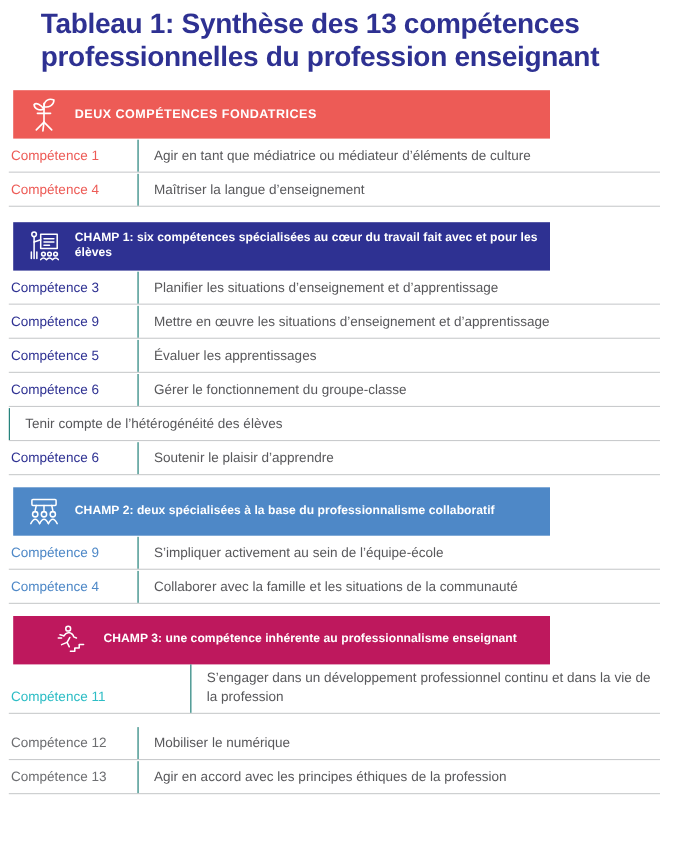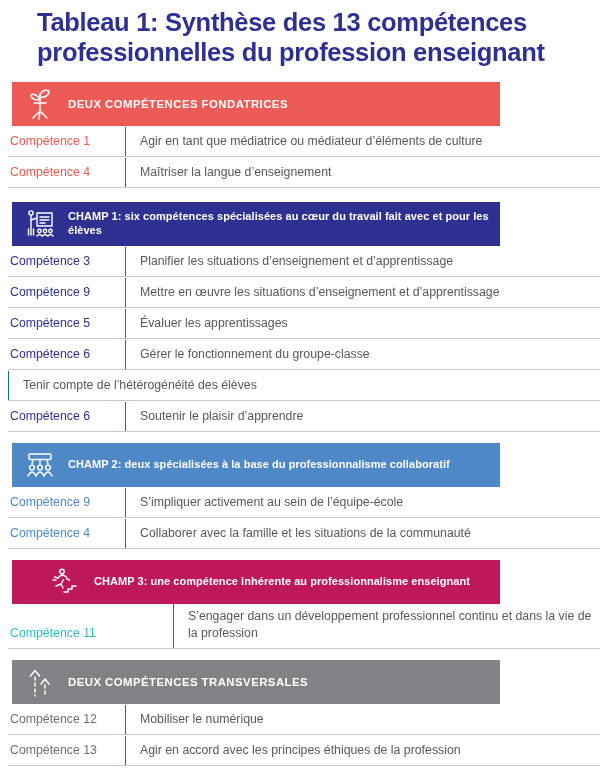--- a/index.html
+++ b/index.html
@@ -262,31 +262,20 @@
       </div>
       <div class="rows">
         <div class="row two-line">
           <span class="row-key k-teal">Compétence 11</span>
           <span class="row-val">S’engager dans un développement professionnel continu et dans la vie de la profession</span>
         </div>
       </div>
     </div>
 
     <div class="section gap-before-sm">
-      <div class="banner bg-gray tall">
-        <span class="banner-icon">
-          <svg width="30" height="34" viewBox="0 0 30 34" fill="none" stroke="#ffffff" stroke-width="1.5" stroke-linecap="round" stroke-linejoin="round">
-            <path d="M10 12 L10 31" stroke-dasharray="3 3"></path>
-            <path d="M5.5 11 L10 5.5 L14.5 11"></path>
-            <path d="M20 20 L20 31" stroke-dasharray="3 3"></path>
-            <path d="M16 19 L20 14 L24 19"></path>
-          </svg>
-        </span>
-        <span class="banner-label caps">DEUX COMPÉTENCES TRANSVERSALES</span>
-      </div>
       <div class="rows">
         <div class="row">
           <span class="row-key k-gray">Compétence 12</span>
           <span class="row-val">Mobiliser le numérique</span>
         </div>
         <div class="row">
           <span class="row-key k-gray">Compétence 13</span>
           <span class="row-val">Agir en accord avec les principes éthiques de la profession</span>
         </div>
       </div>

